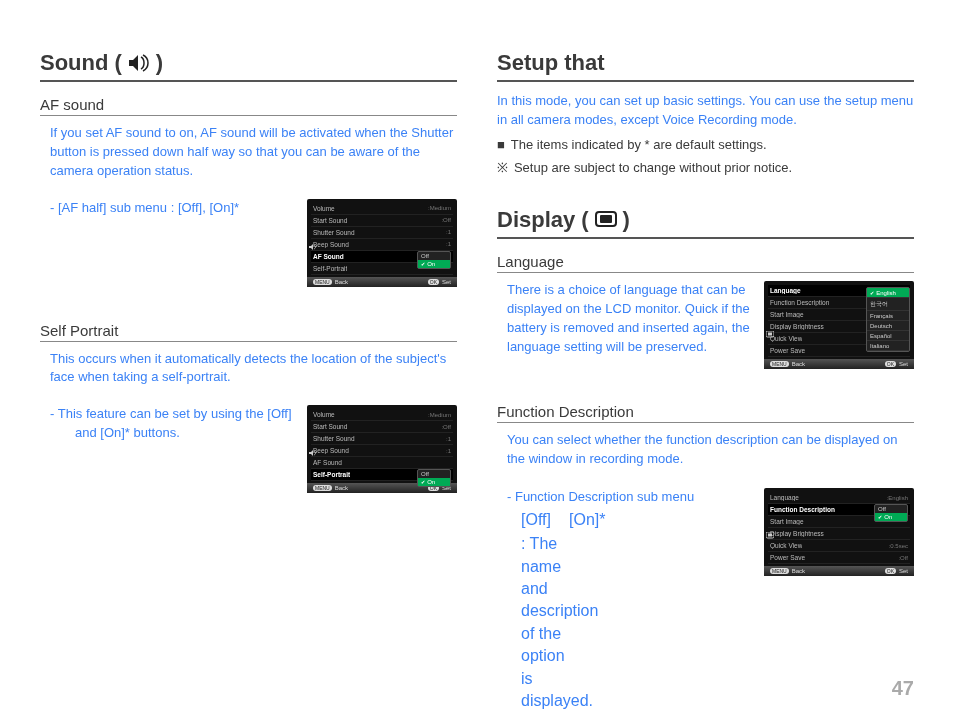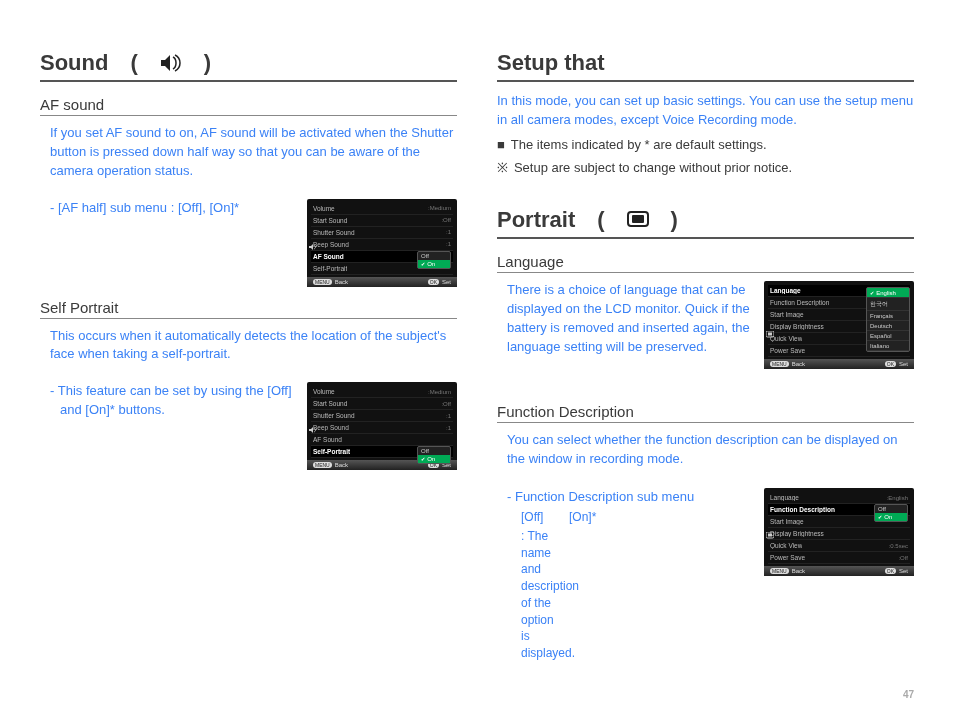--- a/index.html
+++ b/index.html
@@ -1,31 +1,31 @@
 <!DOCTYPE html>
 <html><head>
 <meta charset="utf-8">
 <style>
   * { box-sizing: border-box; margin: 0; padding: 0; }
   html, body { width: 954px; height: 720px; background: #fff; font-family: Arial, Helvetica, sans-serif; color: #3a3a3a; }
   .page { position: relative; width: 954px; height: 720px; padding: 50px 40px 30px 40px; }
   .cols { display: flex; gap: 40px; }
   .col { flex: 1; min-width: 0; }
 
-  .h1 { font-size: 22px; font-weight: bold; border-bottom: 2px solid #555; padding-bottom: 4px; margin-bottom: 10px; display: flex; align-items: center; gap: 22px; }
+  .h1 { font-size: 22px; font-weight: bold; border-bottom: 2px solid #555; padding-bottom: 4px; margin-bottom: 10px; display: flex; align-items: center; gap: 6px; }
   .h2 { font-size: 15px; font-weight: normal; border-bottom: 1px solid #888; padding-bottom: 2px; margin-top: 14px; margin-bottom: 8px; }
   .body { font-size: 13px; line-height: 1.45; color: #3b82f6; }
   .indent { margin-left: 10px; }
   .row-flex { display: flex; gap: 14px; align-items: flex-start; }
   .row-flex .txt { flex: 1; }
 
   .bullet-line { display: flex; gap: 6px; font-size: 13px; line-height: 1.45; }
   .bullet-sym { flex: 0 0 auto; }
 
-  .page-num { position: absolute; right: 40px; bottom: 20px; font-size: 10px; font-weight: bold; color: #aaa; }
+  .page-num { position: absolute; right: 40px; bottom: 20px; font-size: 20px; font-weight: bold; color: #aaa; }
 
   
   .lcd { width: 150px; background: #111; border-radius: 2px; color: #bbb; font-size: 6.5px; padding: 4px 4px 0 4px; position: relative; flex: 0 0 auto; }
   .lcd .row { display: flex; justify-content: space-between; padding: 1px 2px; border-bottom: 1px solid #222; height: 12px; align-items: center; }
   .lcd .row.sel { background: #000; color: #fff; font-weight: bold; }
   .lcd .row .lbl { white-space: nowrap; overflow: hidden; }
   .lcd .row .val { color: #777; font-size: 6px; }
   .lcd .side-icon { position: absolute; left: 2px; top: 44px; width: 8px; height: 8px; }
   .lcd .popup { position: absolute; right: 6px; top: 50px; width: 34px; background: #222; border: 1px solid #555; border-radius: 2px; font-size: 6px; }
   .lcd .popup .opt { padding: 1px 3px; color: #ccc; }
@@ -34,21 +34,21 @@
   .lcd .footer { display: flex; justify-content: space-between; background: linear-gradient(#555,#222); margin: 2px -4px 0 -4px; padding: 2px 6px; font-size: 6px; color: #ddd; }
   .lcd .footer .fbtn { display: flex; align-items: center; gap: 3px; }
   .lcd .footer .pill { background: #ddd; color: #222; border-radius: 3px; padding: 0 2px; font-size: 5px; }
 
   .lcd.lang .popup { top: 8px; right: 4px; width: 44px; }
   .lcd.lang .popup .opt { border-bottom: 1px solid #333; padding: 1.5px 3px; }
   .lcd.lang .side-icon { top: 50px; }
 
   .speaker-icon svg, .display-icon svg { display: block; }
 
-  .fd-grid { display: grid; grid-template-columns: 42px 1fr; column-gap: 6px; row-gap: 2px; font-size: 12px; line-height: 1.4; }
+  .fd-grid { display: grid; grid-template-columns: 42px 1fr; column-gap: 6px; row-gap: 2px; font-size: 16px; line-height: 1.4; }
   .fd-grid .k { white-space: nowrap; }
 
   .gap-top { margin-top: 18px; }
 </style>
 </head>
 <body>
 
 <div class="page">
   <div class="cols">
 
@@ -110,27 +110,27 @@
                 <span>Back</span>
               </span>
               <span class="fbtn">
                 <span class="pill">OK</span>
                 <span>Set</span>
               </span>
             </div>
           </div>
       </div>
 
-      <div class="h2" style="margin-top:12px">Self Portrait</div>
+      <div class="h2" style="margin-top:35px">Self Portrait</div>
       <div class="body indent">This occurs when it automatically detects the location of the subject's face when taking a self-portrait.</div>
 
       <div class="row-flex gap-top">
         <div class="txt body indent">
           <div>- This feature can be set by using the [Off]</div>
-          <div style="margin-left:10px">and [On]* buttons.</div>
+          <div style="margin-left:25px">and [On]* buttons.</div>
         </div>
         <div class="lcd">
             <div class="row">
               <span class="lbl">Volume</span>
               <span class="val">:Medium</span>
             </div>
             <div class="row">
               <span class="lbl">Start Sound</span>
               <span class="val">:Off</span>
             </div>
@@ -178,21 +178,21 @@
       <div class="bullet-line" style="margin-top:6px">
         <span class="bullet-sym">■</span>
         <span>The items indicated by * are default settings.</span>
       </div>
       <div class="bullet-line" style="margin-top:4px">
         <span class="bullet-sym">※</span>
         <span>Setup are subject to change without prior notice.</span>
       </div>
 
       <div class="h1" style="margin-top:30px">
-        <span>Portrait</span>
+        <span>Display</span>
         <span>(</span>
         <span class="display-icon">
           <svg width="22" height="18" viewBox="0 0 22 18">
               <rect x="1" y="1" width="20" height="14" rx="3" fill="none" stroke="#222" stroke-width="2"></rect>
               <rect x="5" y="4" width="12" height="8" rx="1" fill="#222"></rect>
             </svg>
         </span>
         <span>)</span>
       </div>
 

